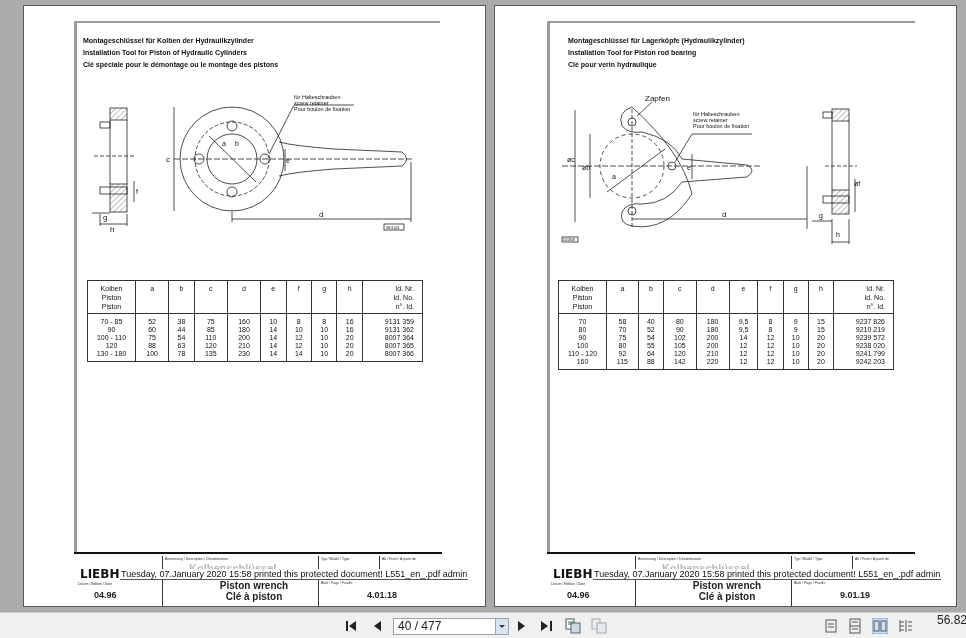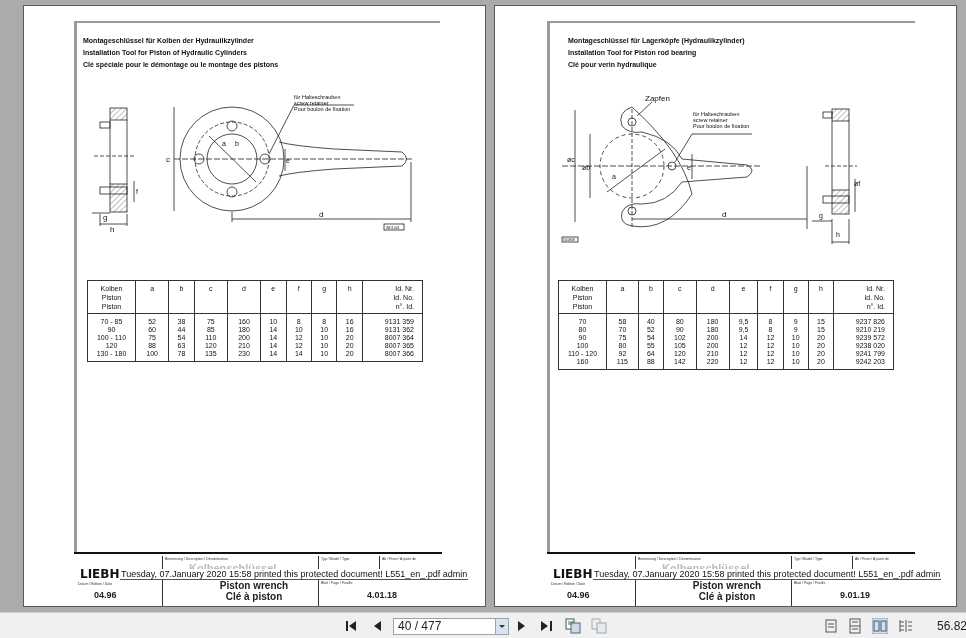--- a/index.html
+++ b/index.html
@@ -38,21 +38,21 @@
   .watermark { position: absolute; left: 46px; top: 15px; font-size: 9px; color: #111; background: #fff; white-space: nowrap; padding: 0 1px; border-bottom: 1px solid #555; }
 
   
   .toolbar { position: absolute; left: 0; top: 612px; width: 966px; height: 26px; background: #f0f0f0; border-top: 1px solid #cfcfcf; }
   .tb-btn { position: absolute; top: 5px; height: 16px; display: flex; align-items: center; justify-content: center; color: #222; font-size: 13px; }
   .page-box { position: absolute; left: 393px; top: 5px; width: 116px; height: 17px; background: #fff; border: 1px solid #9aa4b0; font-size: 12px; color: #222; padding-left: 4px; line-height: 15px; }
   .page-box .dd { position: absolute; right: 0; top: 0; width: 13px; height: 15px; background: #d8e4f2; border-left: 1px solid #9aa4b0; display: flex; align-items: center; justify-content: center; }
   .page-box .dd::after { content: ""; border-left: 3px solid transparent; border-right: 3px solid transparent; border-top: 3px solid #333; }
   .view-icon { position: absolute; top: 5px; width: 16px; height: 16px; }
   .view-icon.active { background: #cde0f5; border: 1px solid #9dbbe0; }
-  .zoom-val { position: absolute; left: 937px; top: 6px; font-size: 12px; color: #222; }
+  .zoom-val { position: absolute; left: 937px; top: 0; font-size: 12px; color: #222; }
 </style>
 </head>
 <body>
 
 <div class="page" id="page-left">
   <div class="frame-top" style="left:50px;width:366px;"></div>
   <div class="frame-left" style="left:50px;height:531px;"></div>
 
   <div class="title-block">
     <div>Montageschlüssel für Kolben der Hydraulikzylinder</div>

